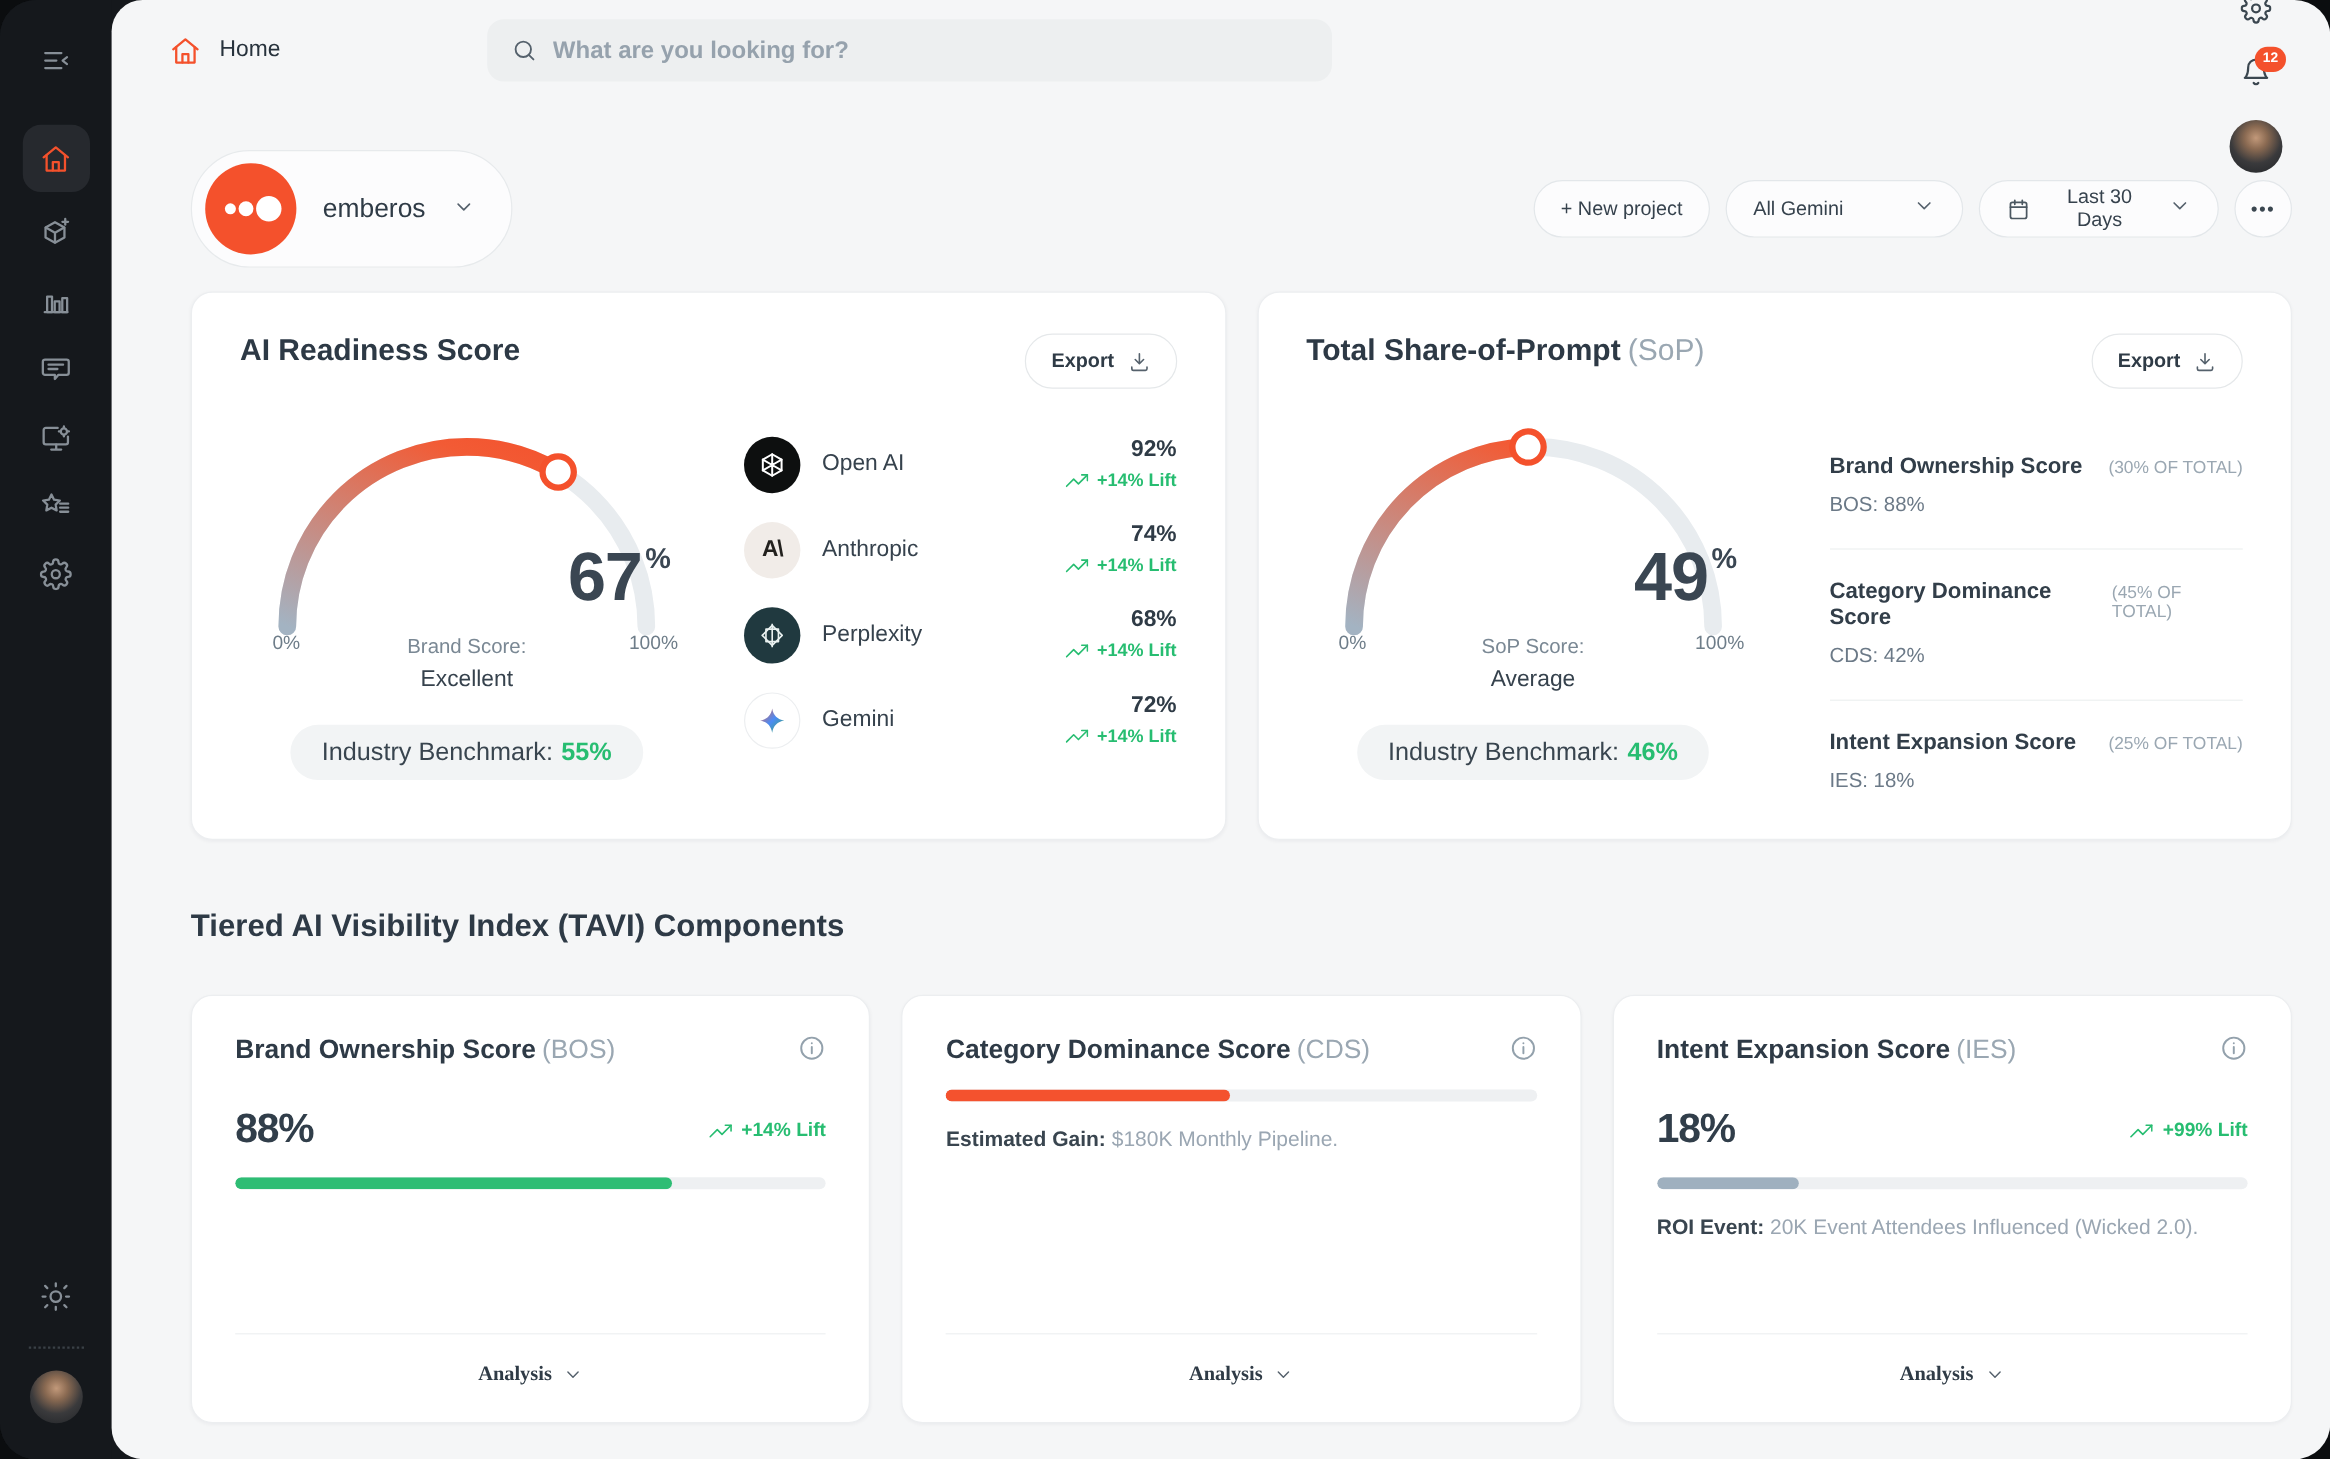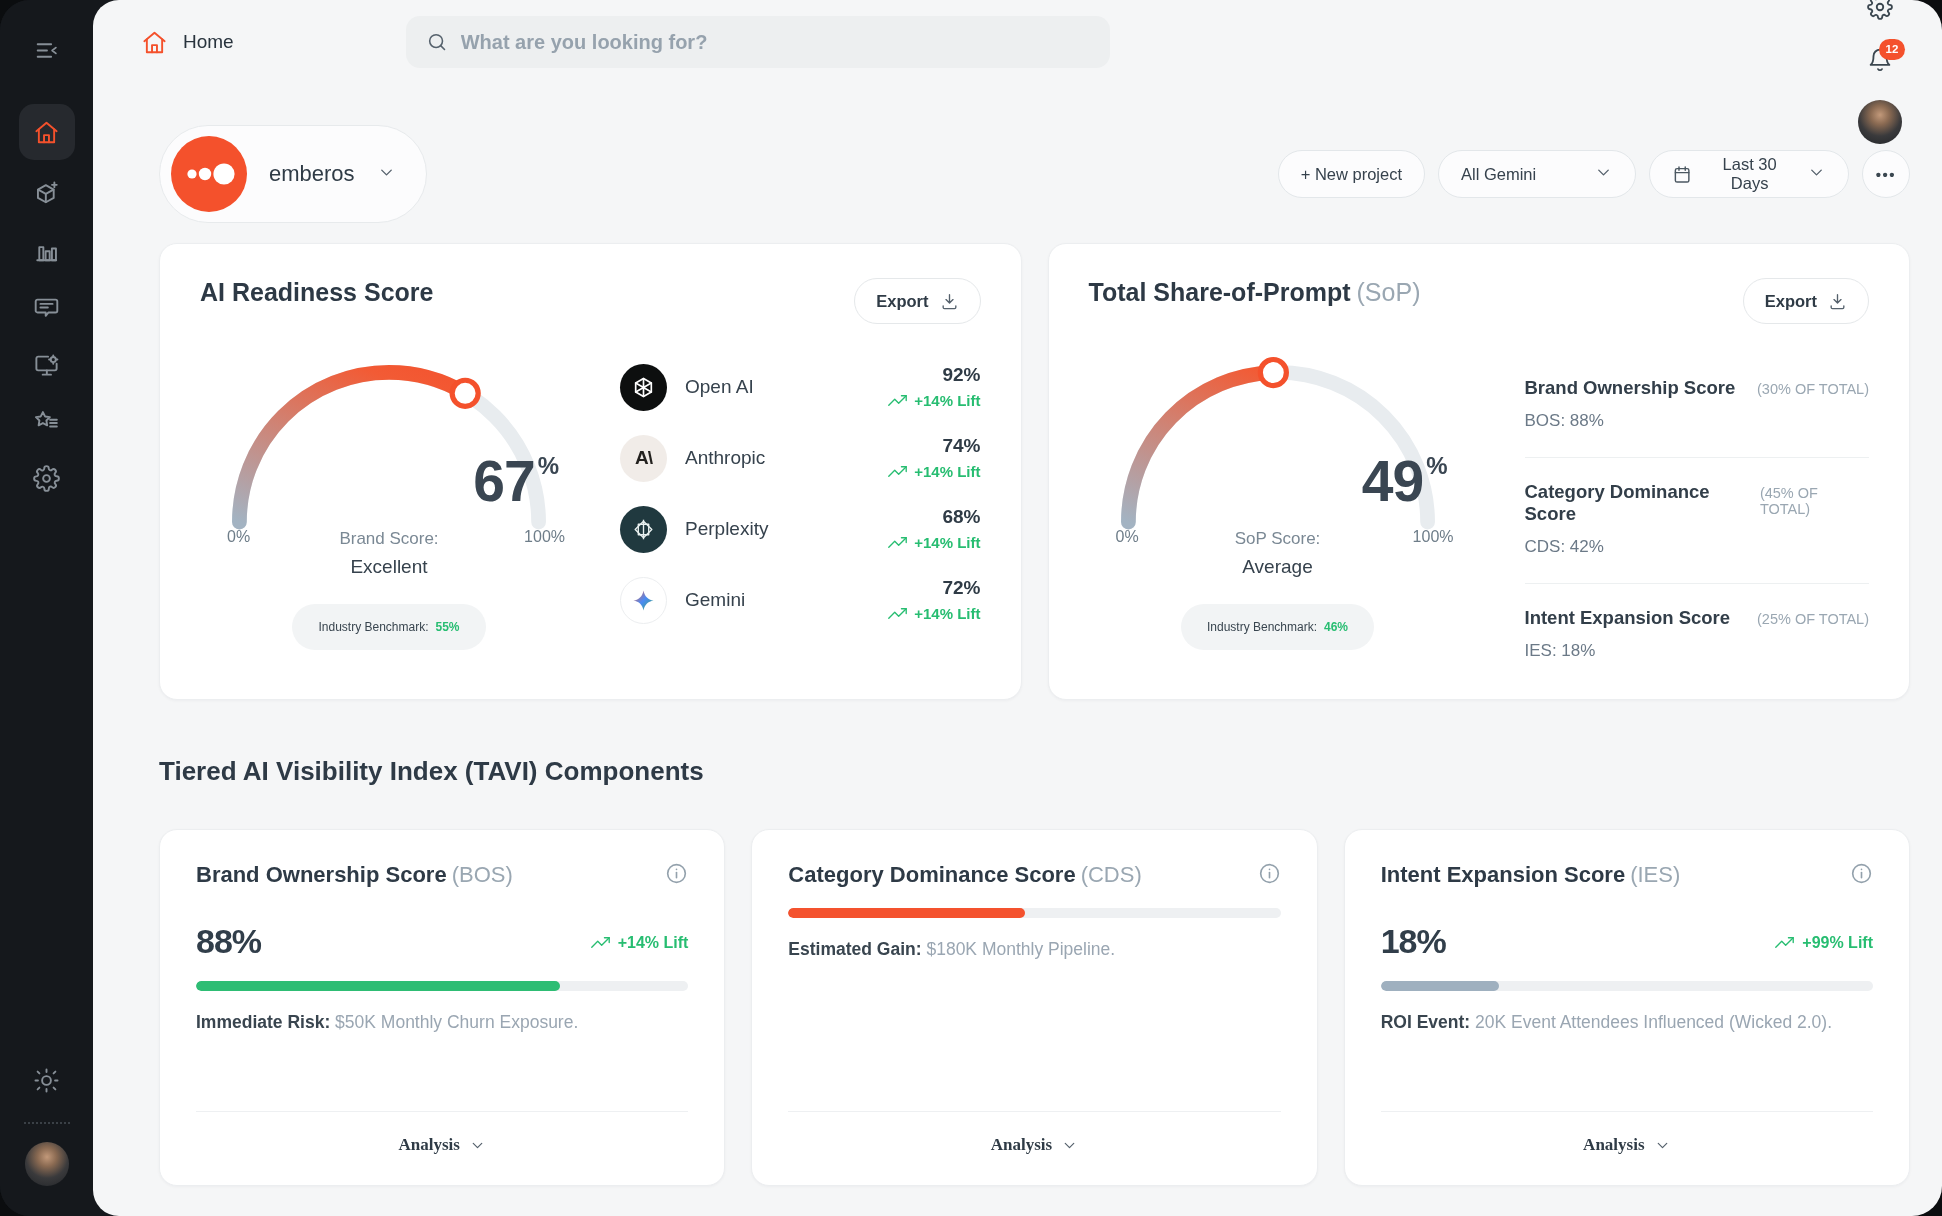--- a/index.html
+++ b/index.html
@@ -64,21 +64,21 @@
   .gauge-fill{stroke-width:13;fill:none;stroke-linecap:round;}
   .gauge-knob{fill:#fff;stroke:#f4512c;stroke-width:4.6;}
   .g-value{position:absolute;left:0;right:0;top:84px;text-align:right;font-size:57px;font-weight:700;color:#3a4652;letter-spacing:-1px;margin-top:12px;}
   .g-value .unit{font-size:24px;font-weight:600;vertical-align:27px;margin-left:3px;letter-spacing:0;}
   .g-min,.g-max{position:absolute;top:176px;font-size:16px;color:#6e7d89;}
   .g-min{left:8px;}
   .g-max{right:-6px;}
   .g-caption{position:absolute;left:0;right:0;top:177px;text-align:center;}
   .g-cap-label{font-size:17px;color:#7a8894;}
   .g-cap-value{font-size:19px;color:#36424d;font-weight:500;margin-top:7px;}
-  .benchmark-pill{margin-top:14px;height:46px;border-radius:26px;background:#f2f4f5;display:inline-flex;align-items:center;gap:7px;padding:0 26px;font-size:12px;}
+  .benchmark-pill{margin-top:14px;height:46px;border-radius:26px;background:#f2f4f5;display:inline-flex;align-items:center;gap:7px;padding:0 26px;font-size:21px;}
   .benchmark-pill .bl{color:#39454f;font-weight:500;}
   .benchmark-pill .bv{color:#27bd71;font-weight:600;}
 
   
   .models{flex:1;padding-left:42px;padding-top:6px;display:flex;flex-direction:column;gap:13px;}
   .model-row{display:flex;align-items:center;height:58px;}
   .model-logo{width:47px;height:47px;border-radius:50%;flex:none;display:flex;align-items:center;justify-content:center;}
   .model-logo svg{width:25px;height:25px;}
   .ml-openai{background:#0d0f0f;}
   .ml-anthropic{background:#f1ece8;font-weight:700;color:#23211e;font-size:19px;letter-spacing:-1px;}
@@ -499,21 +499,20 @@
                 <svg class="ic trend-ic" viewBox="0 0 24 24">
                   <polyline points="23 6 13.5 15.5 8.5 10.5 1 18"></polyline>
                   <polyline points="17 6 23 6 23 12"></polyline>
                 </svg>
                 <span>+14% Lift</span>
               </span>
           </div>
           <div class="bar">
               <div class="bar-fill" style="width: 74%; background: rgb(46, 189, 116);"></div>
             </div>
-          <p class="tavi-desc"><span class="dl">Immediate Risk:</span> <span class="dv">$50K Monthly Churn Exposure.</span></p>
           <div class="tavi-foot">
             <button class="analysis">
                 <span>Analysis</span>
                 <svg class="ic" viewBox="0 0 24 24">
                   <path d="M6 9l6 6 6-6"></path>
                 </svg>
               </button>
           </div>
         </section>
 

